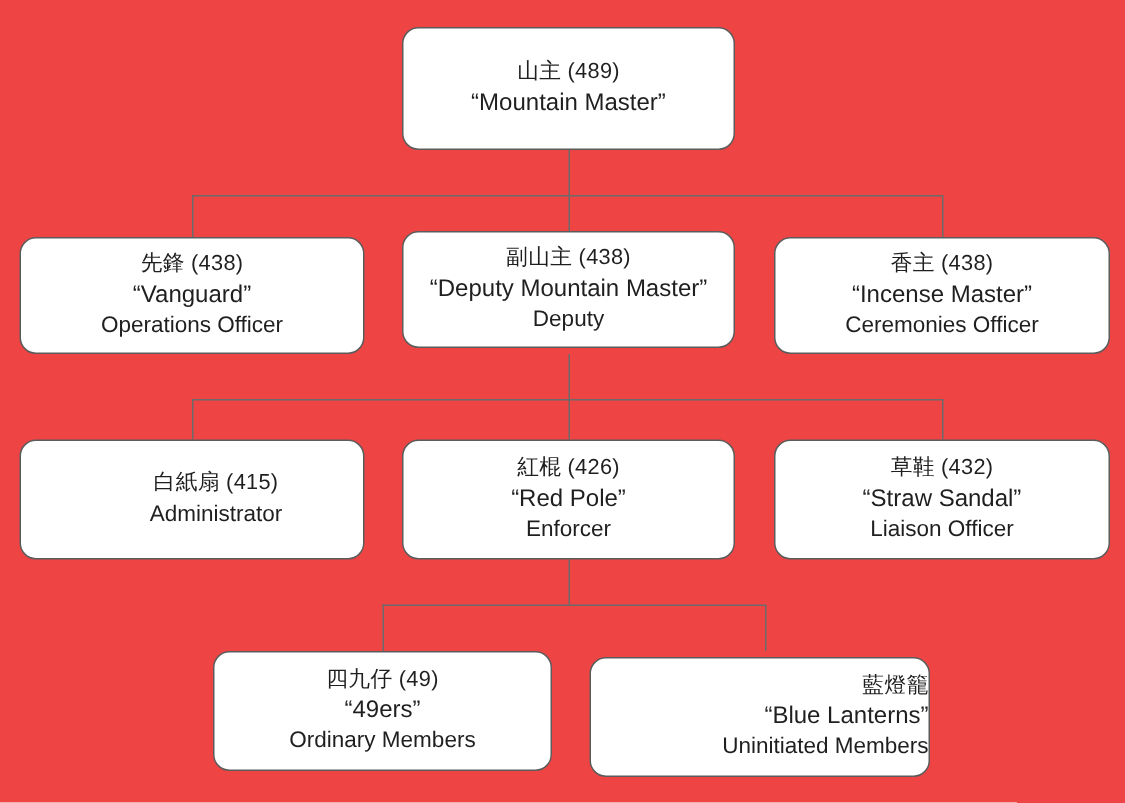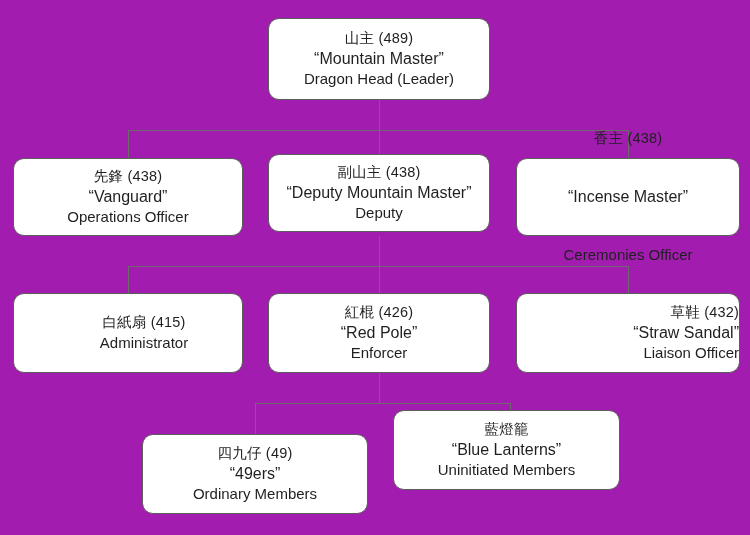--- a/index.html
+++ b/index.html
@@ -4,21 +4,21 @@
 <style>
   html, body {
     margin: 0;
     padding: 0;
     background: #ffffff;
   }
   #chart-canvas {
     position: relative;
     width: 750px;
     height: 535px;
-    background: #a21caf;
+    background: #ef4444;
     font-family: "Liberation Sans", "DejaVu Sans", sans-serif;
     overflow: hidden;
   }
   .node {
     position: absolute;
     box-sizing: border-box;
     border: 1.4px solid #5c5c5c;
     border-radius: 11px;
     background: #ffffff;
     display: flex;
@@ -55,42 +55,41 @@
   }
 </style>
 </head>
 <body>
 
 <div id="chart-canvas">
 
   <div class="node" style="left:268px; top:18px; width:222px; height:82px;">
     <div class="node-cn">山主 (489)</div>
     <div class="node-alias">“Mountain Master”</div>
-    <div class="node-role">Dragon Head (Leader)</div>
   </div>
 
   <div class="conn-v" style="left:379px; top:100px; height:30px;"></div>
   <div class="conn-h" style="left:128px; top:130px; width:500px;"></div>
   <div class="conn-v" style="left:128px; top:130px; height:28px;"></div>
   <div class="conn-v" style="left:379px; top:130px; height:28px;"></div>
   <div class="conn-v" style="left:628px; top:130px; height:28px;"></div>
 
   <div class="node" style="left:13px; top:158px; width:230px; height:78px;">
     <div class="node-cn">先鋒 (438)</div>
     <div class="node-alias">“Vanguard”</div>
     <div class="node-role">Operations Officer</div>
   </div>
 
   <div class="node" style="left:268px; top:154px; width:222px; height:78px;text-align:right;">
     <div class="node-cn">副山主 (438)</div>
     <div class="node-alias">“Deputy Mountain Master”</div>
     <div class="node-role">Deputy</div>
   </div>
 
-  <div class="node" style="left:516px; top:158px; width:224px; height:78px;gap:38px;">
+  <div class="node" style="left:516px; top:158px; width:224px; height:78px;">
     <div class="node-cn">香主 (438)</div>
     <div class="node-alias">“Incense Master”</div>
     <div class="node-role">Ceremonies Officer</div>
   </div>
 
   <div class="conn-v" style="left:379px; top:236px; height:30px;"></div>
   <div class="conn-h" style="left:128px; top:266px; width:500px;"></div>
   <div class="conn-v" style="left:128px; top:266px; height:27px;"></div>
   <div class="conn-v" style="left:379px; top:266px; height:27px;"></div>
   <div class="conn-v" style="left:628px; top:266px; height:27px;"></div>
@@ -99,36 +98,36 @@
     <div class="node-cn">白紙扇 (415)</div>
     <div class="node-role">Administrator</div>
   </div>
 
   <div class="node" style="left:268px; top:293px; width:222px; height:80px;">
     <div class="node-cn">紅棍 (426)</div>
     <div class="node-alias">“Red Pole”</div>
     <div class="node-role">Enforcer</div>
   </div>
 
-  <div class="node" style="left:516px; top:293px; width:224px; height:80px;align-items:flex-end;">
+  <div class="node" style="left:516px; top:293px; width:224px; height:80px;">
     <div class="node-cn">草鞋 (432)</div>
     <div class="node-alias">“Straw Sandal”</div>
     <div class="node-role">Liaison Officer</div>
   </div>
 
   <div class="conn-v" style="left:379px; top:373px; height:30px;"></div>
   <div class="conn-h" style="left:255px; top:403px; width:255px;"></div>
   <div class="conn-v" style="left:255px; top:403px; height:31px;"></div>
   <div class="conn-v" style="left:510px; top:403px; height:31px;"></div>
 
   <div class="node" style="left:142px; top:434px; width:226px; height:80px;">
     <div class="node-cn">四九仔 (49)</div>
     <div class="node-alias">“49ers”</div>
     <div class="node-role">Ordinary Members</div>
   </div>
 
-  <div class="node" style="left:393px; top:410px; width:227px; height:80px;">
+  <div class="node" style="left:393px; top:438px; width:227px; height:80px;align-items:flex-end;">
     <div class="node-cn">藍燈籠</div>
     <div class="node-alias">“Blue Lanterns”</div>
     <div class="node-role">Uninitiated Members</div>
   </div>
 
 </div>
 
 </body></html>

